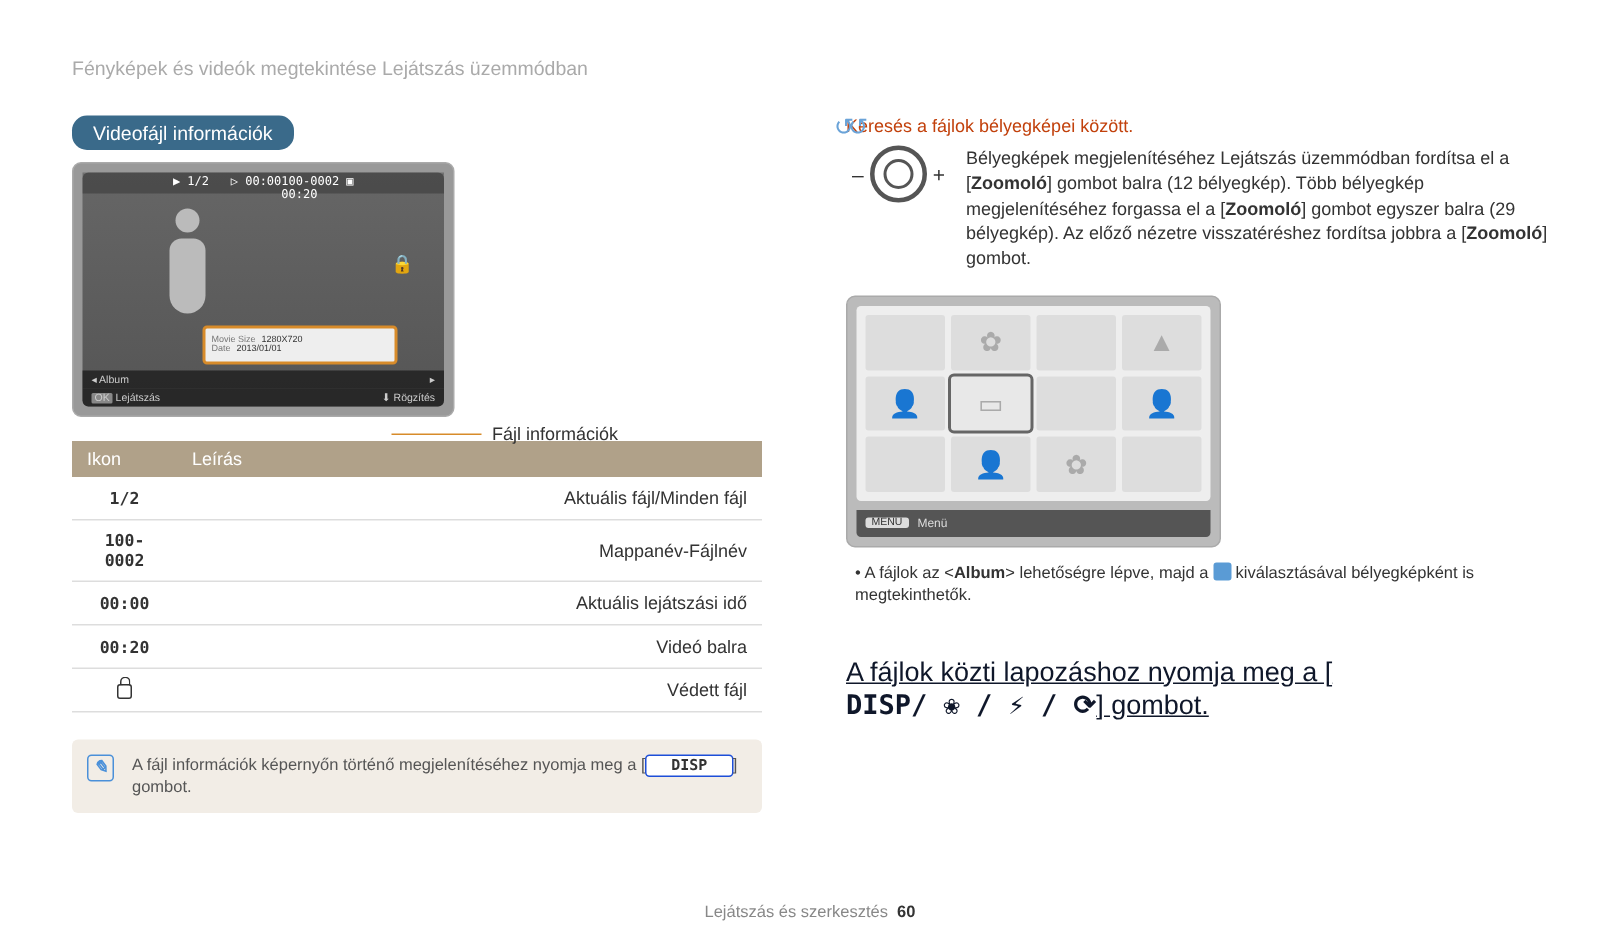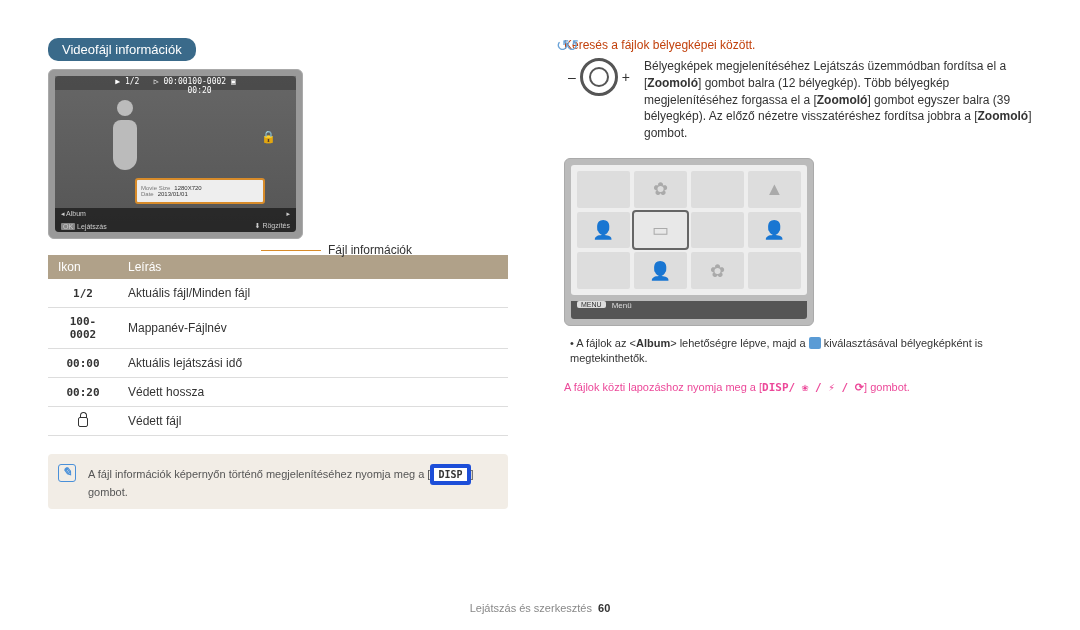--- a/index.html
+++ b/index.html
@@ -132,20 +132,21 @@
     background:#b0a189;
     color:#fff;
     font-weight:normal;
     text-align:left;
     padding:5px 10px;
     font-size:12px;
   }
   .icon-table td {
     padding: 7px 10px;
     border-bottom: 1px solid #ddd;
+    text-align: right;
   }
   .icon-table td:first-child {
     text-align:center;
     font-family: monospace;
     font-weight:bold;
     font-size:11px;
     width: 70px;
   }
   .note-box {
     background:#f2ede6;
@@ -168,23 +169,23 @@
     display:flex;
     align-items:center;
     justify-content:center;
     font-size:12px;
     font-style:italic;
     font-family:serif;
     font-weight:bold;
   }
   .btn-label {
     display:inline-block;
-    border:4px solid #1d4ed8;
+    border:1px solid #1d4ed8;
     border-radius:3px;
-    padding:0 4px;
+    padding:0 16px;
     font-size:10px;
     font-family:monospace;
     font-weight:bold;
     background:#fff;
     color:#333;
   }
   .subtitle { font-size:12px; color:#c2410c; margin-bottom:6px; }
   .zoom-row {
     display:flex;
     gap:10px;
@@ -260,49 +261,50 @@
   .thumb.sel { outline:2px solid #666; background:#e8e8e8; }
   .thumb-bottom {
     position:absolute;
     left:6px; right:6px; bottom:6px;
     height:18px;
     background:#555;
     border-radius:0 0 3px 3px;
     color:#ddd;
     font-size:8px;
     display:flex;
-    align-items:flex-start;
+    align-items:center;
     padding:0 6px;
     gap:6px;
   }
   .menu-chip {
     background:#ddd;
     color:#333;
     border-radius:2px;
     padding:0 4px;
     font-size:7px;
   }
   .bullet-note {
     font-size:11px;
     color:#333;
     line-height:1.4;
-    margin:10px 0 14px 6px;
+    margin:10px 0 32px 6px;
   }
   .bullet-note .sq {
     display:inline-block;
     width:12px; height:12px;
     background:#5a9bd5;
     vertical-align:middle;
     border-radius:2px;
     position:relative;
     top:-1px;
   }
   .nav-text {
-    font-size:11px;
-    color:#ec4899;
+    font-size:18px;
+    color:#0f172a;
+    text-decoration:underline;
   }
   .glyph {
     display:inline-block;
     font-family: monospace;
     font-weight:bold;
   }
   .footer {
     position:absolute;
     bottom:16px;
     width:100%;
@@ -326,20 +328,21 @@
     width:5px; height:5px;
     border:1.5px solid #333;
     border-bottom:none;
     border-radius:4px 4px 0 0;
   }
 </style>
 </head>
 <body>
 
 <div class="page">
+  <div class="breadcrumb">Fényképek és videók megtekintése Lejátszás üzemmódban</div>
 
   <div class="columns">
 
     <div class="col" style="position:relative">
       <div class="pill-header">Videofájl információk</div>
 
       <div class="video-panel">
         <div class="video-inner">
           <div class="video-topbar">
             <span>▶ <span>1/2</span>&nbsp;&nbsp; ▷ <span>00:00</span></span>
@@ -386,21 +389,21 @@
         <tr>
               <td>100-0002</td>
               <td>Mappanév-Fájlnév</td>
             </tr>
         <tr>
               <td>00:00</td>
               <td>Aktuális lejátszási idő</td>
             </tr>
         <tr>
               <td>00:20</td>
-              <td>Védett hossza</td>
+              <td>Videó balra</td>
             </tr>
         <tr>
               <td><span class="lock-glyph"></span></td>
               <td>Védett fájl</td>
             </tr>
       </tbody>
         </table>
 
       <div class="note-box">
         <div class="note-icon">✎</div>
@@ -412,21 +415,21 @@
       <div class="subtitle">Keresés a fájlok bélyegképei között.</div>
 
       <div class="zoom-row">
         <div class="zoom-dial" style="position:relative">
           <span class="zoom-arrows">↺↺</span>
           <span>–</span>
           <div class="dial"></div>
           <span>+</span>
         </div>
         <div class="zoom-text">
-          <span>Bélyegképek megjelenítéséhez Lejátszás üzemmódban fordítsa el a [</span><b>Zoomoló</b><span>] gombot balra (12 bélyegkép). Több bélyegkép megjelenítéséhez forgassa el a [</span><b>Zoomoló</b><span>] gombot egyszer balra (39 bélyegkép). Az előző nézetre visszatéréshez fordítsa jobbra a [</span><b>Zoomoló</b><span>] gombot.</span>
+          <span>Bélyegképek megjelenítéséhez Lejátszás üzemmódban fordítsa el a [</span><b>Zoomoló</b><span>] gombot balra (12 bélyegkép). Több bélyegkép megjelenítéséhez forgassa el a [</span><b>Zoomoló</b><span>] gombot egyszer balra (29 bélyegkép). Az előző nézetre visszatéréshez fordítsa jobbra a [</span><b>Zoomoló</b><span>] gombot.</span>
         </div>
       </div>
 
       <div class="thumb-panel">
         <div class="thumb-inner">
           <div class="thumb"></div>
           <div class="thumb">✿</div>
           <div class="thumb"></div>
           <div class="thumb">▲</div>
           <div class="thumb">👤</div>

